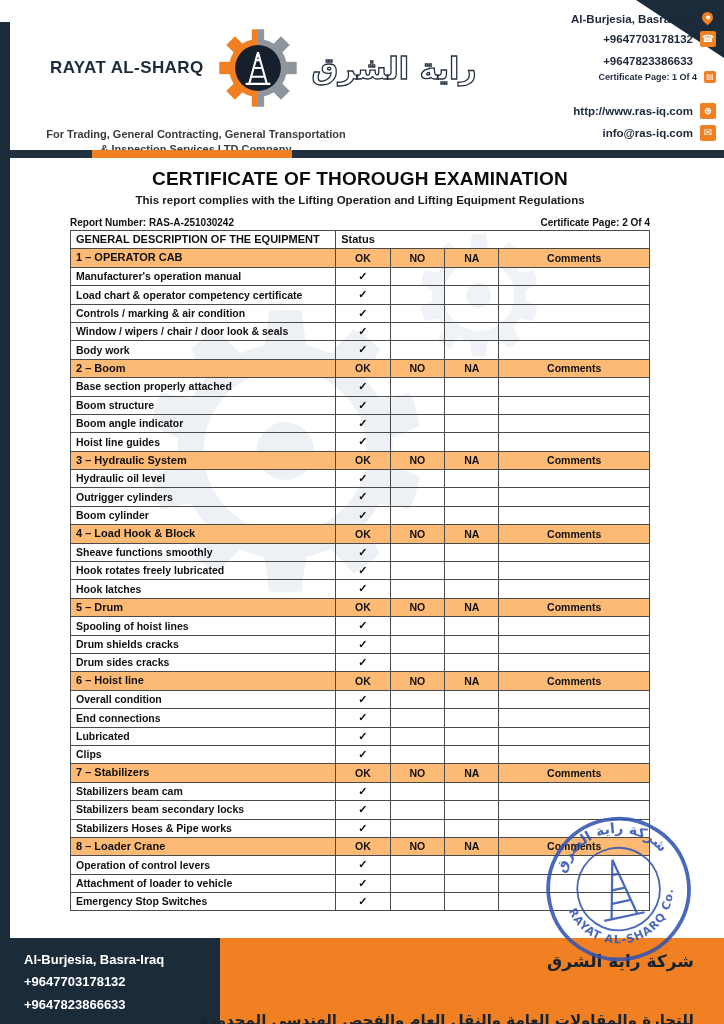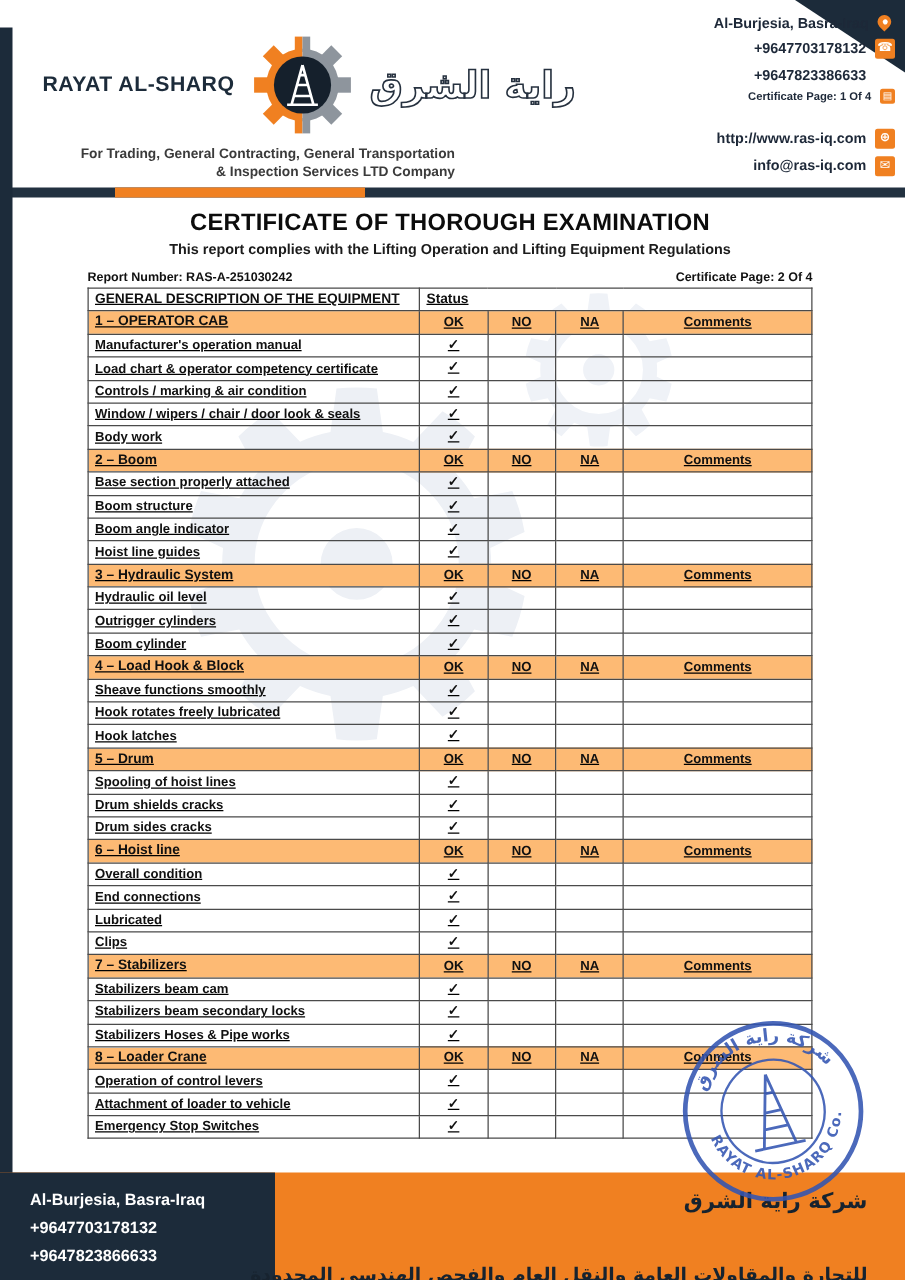--- a/index.html
+++ b/index.html
@@ -10,26 +10,26 @@
   .left-stripe {position:absolute; left:0; top:22px; width:10px; height:930px; background:#1C2B3A; z-index:2;}
   .corner-triangle {position:absolute; top:0; right:0; width:0; height:0;
     border-top:58px solid #1C2B3A; border-left:88px solid transparent; z-index:1;}
 
   .watermark {position:absolute; left:115px; top:265px; font-size:380px; line-height:1;
     color:#edf0f5; z-index:0; font-family:"DejaVu Sans",sans-serif; user-select:none;}
   .watermark2 {position:absolute; left:405px; top:215px; font-size:165px; line-height:1;
     color:#eff2f7; z-index:0; font-family:"DejaVu Sans",sans-serif; user-select:none;}
 
   .header {position:relative; height:162px; z-index:1;}
-  .logo-row {position:absolute; left:34px; top:24px; display:flex; align-items:center; gap:10px;}
+  .logo-row {position:absolute; left:50px; top:24px; display:flex; align-items:center; gap:10px;}
   .company-en {font-size:17px; font-weight:bold; color:#1C2B3A; letter-spacing:0.4px; white-space:nowrap;}
   .company-ar {font-size:30px; font-weight:bold; color:#fff; -webkit-text-stroke:1.3px #26313F;
     font-family:"DejaVu Sans",sans-serif; white-space:nowrap;}
   .gear {flex:0 0 auto;}
-  .tagline {position:absolute; left:28px; top:116px; width:336px; text-align:right;
+  .tagline {position:absolute; left:28px; top:127px; width:336px; text-align:center;
     font-size:11px; font-weight:bold; color:#3b3b3b; line-height:1.4;}
 
   .contact {position:absolute; right:8px; top:12px; z-index:2;}
   .c-row {display:flex; justify-content:flex-end; align-items:center; gap:7px;
     margin-bottom:6px; font-size:11.5px; font-weight:bold; color:#1d2838;}
   .c-row.small {font-size:9px; margin-top:-4px; margin-bottom:20px;}
   .icon-sq {width:16px; height:16px; background:#F08021; color:#fff; font-size:10px;
     line-height:16px; text-align:center; border-radius:2px; display:inline-block;
     font-family:"DejaVu Sans",sans-serif; flex:0 0 auto;}
   .icon-sq.sm {width:12px; height:12px; font-size:8px; line-height:12px;}
@@ -41,21 +41,21 @@
 
   .banner-navy {position:absolute; left:0; bottom:4px; width:724px; height:8px; background:#223140;}
   .banner-orange {position:absolute; left:92px; bottom:4px; width:200px; height:8px; background:#F08021; z-index:1;}
 
   .content {position:relative; z-index:1; padding:6px 74px 0 70px;}
   h1 {font-size:19px; text-align:center; letter-spacing:0.2px; color:#0c0c0c; margin-bottom:4px;}
   .subtitle {text-align:center; font-size:11.5px; color:#1b1b1b; margin-bottom:11px;font-weight:bold;}
   .report-row {display:flex; justify-content:space-between; font-size:10px; font-weight:bold;
     color:#111; margin-bottom:2px;}
 
-  table {width:100%; border-collapse:collapse;text-decoration:underline;}
+  table {width:100%; border-collapse:collapse;}
   td {border:1px solid #4a4a4a; padding:1px 5px; font-size:10.5px; font-weight:bold;
     color:#101010; line-height:1.4; background:transparent;}
   .desc {white-space:nowrap; overflow:hidden;}
   .head-row td {font-size:11px;}
   .head-row .status {}
   .section-row td {background:#fdba74;margin-top:32px;}
   .section-row .desc {font-size:11px;}
   .status-col {text-align:center;}
   td.check {font-size:11px;}
 

